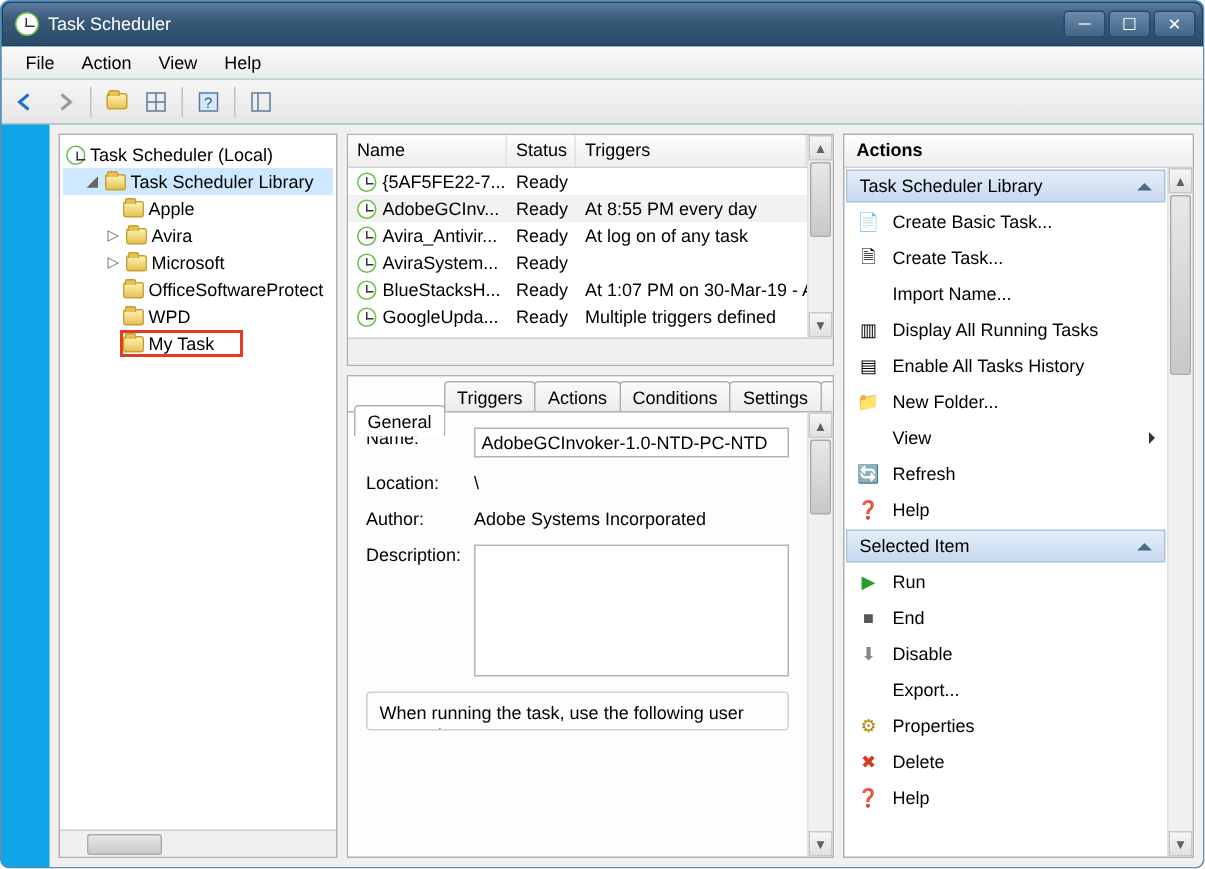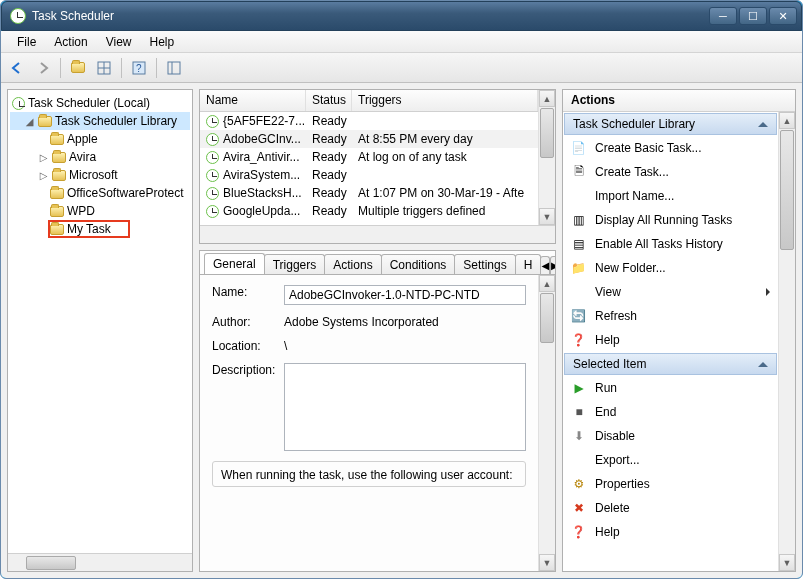--- a/index.html
+++ b/index.html
@@ -20,21 +20,21 @@
 
 .menubar { height: 22px; background: linear-gradient(#fafafa, #ececec); border-bottom: 1px solid #d4d4d4; display: flex; align-items: center; padding-left: 8px; font-size: 12px; gap: 2px; }
 .menubar span { padding: 2px 8px; cursor: default; }
 
 
 .toolbar { height: 30px; background: linear-gradient(#f6f6f6, #e6e6e6); border-bottom: 1px solid #c0c0c0; display: flex; align-items: center; padding-left: 4px; gap: 2px; }
 .tbtn { width: 24px; height: 24px; display: flex; align-items: center; justify-content: center; border: 1px solid transparent; border-radius: 3px; cursor: pointer; }
 .tsep { width: 1px; height: 20px; background: #c0c0c0; margin: 0 3px; }
 
 
-.body { flex: 1; display: flex; padding: 6px; gap: 6px; overflow: hidden; background: #f0f0f0; }
+.body { flex: 1; display: flex; padding: 6px; gap: 6px; overflow: hidden; background: #f0f0f0; margin-left: 32px; }
 .pane { border: 1px solid #b0b0b0; background: #fff; display: flex; flex-direction: column; overflow: hidden; }
 .tree-pane { width: 186px; }
 .actions-pane { width: 234px; }
 .center { flex: 1; display: flex; flex-direction: column; gap: 6px; overflow: hidden; }
 
 
 .tree { flex: 1; font-size: 12px; overflow: auto; padding: 4px 2px; }
 .tree-row { display: flex; align-items: center; height: 18px; gap: 3px; padding-left: 2px; white-space: nowrap; cursor: default; }
 .tree-row.sel { background: #cde8ff; }
 .tree-row.outline { border: 2px solid #e63a1e; padding-left: 0; }
@@ -53,21 +53,21 @@
 .list-row.sel { background: #f2f2f2; }
 .list-row div { padding: 0 6px; overflow: hidden; white-space: nowrap; display: flex; align-items: center; gap: 4px; }
 .task-clock { width: 13px; height: 13px; border: 1.5px solid #6cc04a; border-radius: 50%; background: #fff; flex-shrink: 0; position: relative; }
 .task-clock::after { content: ""; position: absolute; width: 4px; height: 4px; border-left: 1px solid #333; border-bottom: 1px solid #333; top: 2px; left: 5px; }
 .list-scroll { height: 18px; border-top: 1px solid #d0d0d0; background: #f0f0f0; display: flex; }
 
 
 .details-pane { flex: 1; border: 1px solid #b0b0b0; background: #fdfdfd; display: flex; flex-direction: column; overflow: hidden; }
 .tabs { display: flex; height: 24px; align-items: flex-end; padding-left: 4px; gap: 0; background: #fdfdfd; border-bottom: 1px solid #b0b0b0; font-size: 12px; }
 .tab { padding: 3px 8px 2px; border: 1px solid #b0b0b0; border-bottom: none; background: linear-gradient(#fafafa, #ececec); margin-right: -1px; border-radius: 3px 3px 0 0; cursor: pointer; }
-.tab.active { background: #fff; position: relative; top: 0; padding-bottom: 3px; }
+.tab.active { background: #fff; position: relative; top: 17px; padding-bottom: 3px; }
 .tab-nav { width: 14px; height: 18px; display: flex; align-items: center; justify-content: center; border: 1px solid #b0b0b0; border-bottom:none; background: #f0f0f0; font-size: 10px; cursor: pointer; border-radius: 3px 3px 0 0;}
 .details-body { flex: 1; padding: 10px 12px; font-size: 12px; overflow: hidden; }
 .field-row { display: flex; margin-bottom: 10px; align-items: flex-start; }
 .field-row label { width: 72px; flex-shrink: 0; }
 .field-input { flex: 1; border: 1px solid #aeb4bc; padding: 2px 4px; font-size: 12px; background: #fff; }
 .field-val { flex: 1; }
 .desc-box { flex: 1; height: 88px; border: 1px solid #aeb4bc; background: #fff; }
 .sec-title { margin-top: 6px; margin-bottom: 6px; padding-left: 2px; }
 .sec-box { border: 1px solid #d0d0d0; border-radius: 3px; padding: 6px 8px 0; overflow: hidden; height: 26px; }
 
@@ -279,26 +279,26 @@
           <div class="tab-nav">◀</div>
           <div class="tab-nav">▶</div>
         </div>
         <div style="flex:1; display:flex; overflow:hidden">
           <div class="details-body">
             <div class="field-row">
               <label>Name:</label>
               <input class="field-input" value="AdobeGCInvoker-1.0-NTD-PC-NTD" style="">
             </div>
             <div class="field-row">
+              <label>Location:</label>
+              <span class="field-val">\</span>
+            </div>
+            <div class="field-row">
               <label>Author:</label>
               <span class="field-val">Adobe Systems Incorporated</span>
-            </div>
-            <div class="field-row">
-              <label>Location:</label>
-              <span class="field-val">\</span>
             </div>
             <div class="field-row">
               <label>Description:</label>
               <div class="desc-box"></div>
             </div>
             <div class="sec-box">
               <span>When running the task, use the following user account:</span>
             </div>
           </div>
           <div class="vscroll">

